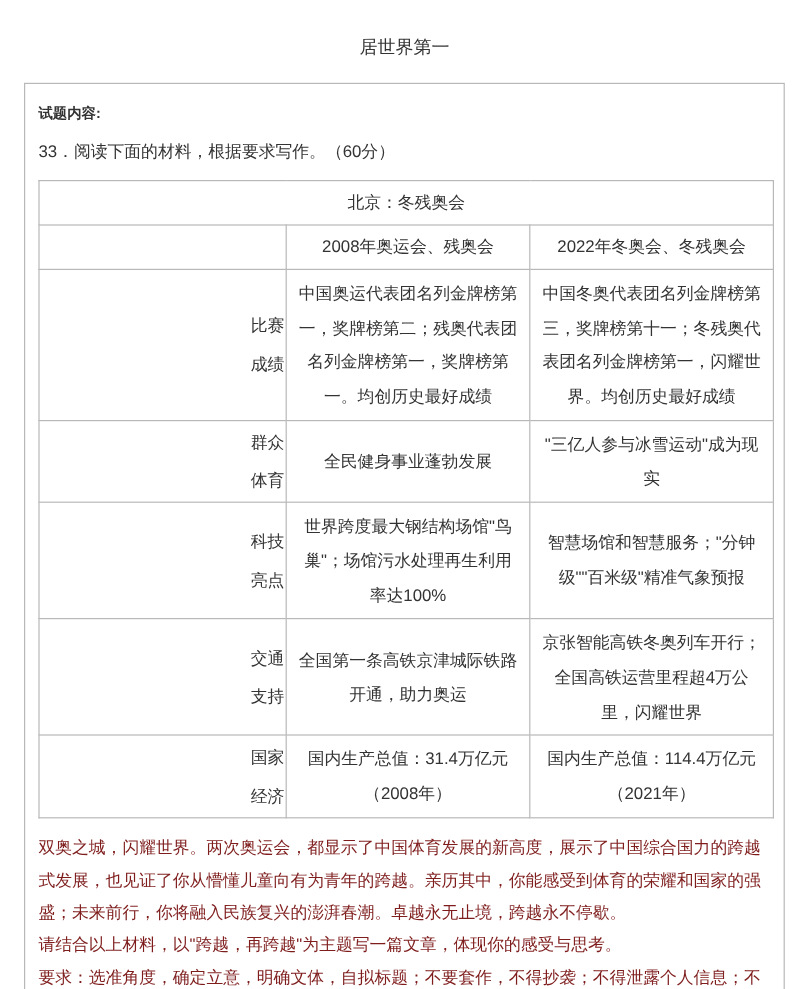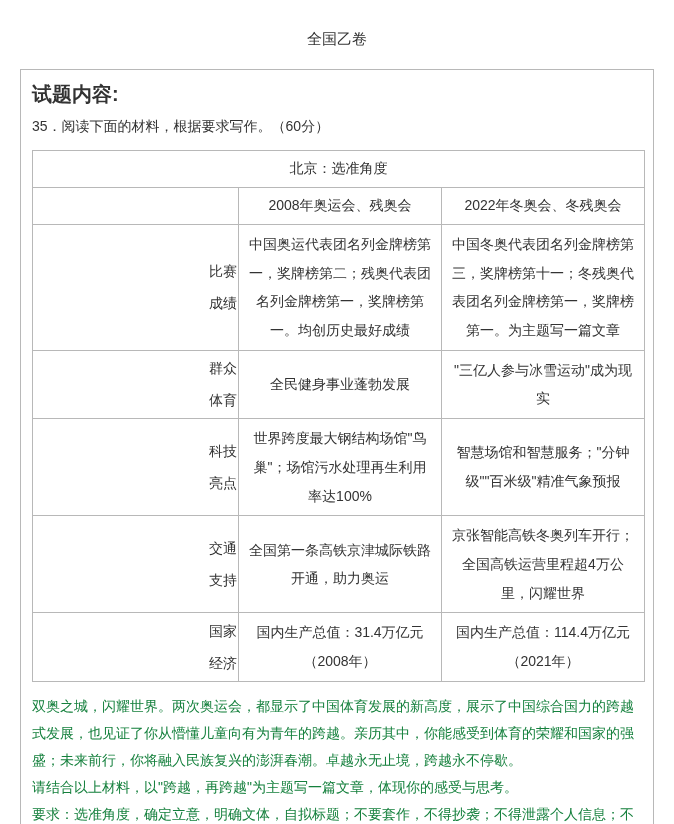--- a/index.html
+++ b/index.html
@@ -21,21 +21,21 @@
     color: #333333;
   }
   .content-box {
     margin: 0 20px;
     border: 1px solid #b8b8b8;
     padding: 10px 11px 10px 11px;
     box-sizing: border-box;
   }
   .box-heading {
     font-weight: bold;
-    font-size: 20px;
+    font-size: 12px;
     line-height: 20px;
     margin: 4px 0 0 0;
   }
   .question-intro {
     font-size: 14px;
     line-height: 20px;
     margin: 12px 0 14px 0;
   }
   table.olympics-table {
     border-collapse: collapse;
@@ -73,54 +73,54 @@
     line-height: 2.05;
     white-space: pre-line;
   }
   .material-block {
     margin-top: 11px;
   }
   .material-block p {
     margin: 0;
     font-size: 14px;
     line-height: 1.93;
-    color: #15803d;
+    color: #7f1d1d;
   }
 </style>
 </head>
 <body>
 
-<div class="page-title">全国乙卷</div>
+<div class="page-title">居世界第一</div>
 
 <div class="content-box">
 
   <div class="box-heading">试题内容:</div>
 
-  <div class="question-intro">35．阅读下面的材料，根据要求写作。（60分）</div>
+  <div class="question-intro">33．阅读下面的材料，根据要求写作。（60分）</div>
 
   <table class="olympics-table">
     <colgroup>
       <col style="width:206px">
       <col style="width:203px">
       <col style="width:203px">
     </colgroup>
     <tbody>
       <tr>
-        <th class="caption-cell" colspan="3">北京：选准角度</th>
+        <th class="caption-cell" colspan="3">北京：冬残奥会</th>
       </tr>
       <tr style="height:37px">
         <th class="col-header"></th>
         <th class="col-header">2008年奥运会、残奥会</th>
         <th class="col-header">2022年冬奥会、冬残奥会</th>
       </tr>
       <tr style="height:112px">
         <td class="row-label">比赛
 成绩</td>
         <td class="cell">中国奥运代表团名列金牌榜第一，奖牌榜第二；残奥代表团名列金牌榜第一，奖牌榜第一。均创历史最好成绩</td>
-        <td class="cell">中国冬奥代表团名列金牌榜第三，奖牌榜第十一；冬残奥代表团名列金牌榜第一，奖牌榜第一。为主题写一篇文章</td>
+        <td class="cell">中国冬奥代表团名列金牌榜第三，奖牌榜第十一；冬残奥代表团名列金牌榜第一，闪耀世界。均创历史最好成绩</td>
       </tr>
       <tr style="height:65px">
         <td class="row-label">群众
 体育</td>
         <td class="cell">全民健身事业蓬勃发展</td>
         <td class="cell">"三亿人参与冰雪运动"成为现实</td>
       </tr>
       <tr style="height:85px">
         <td class="row-label">科技
 亮点</td>

